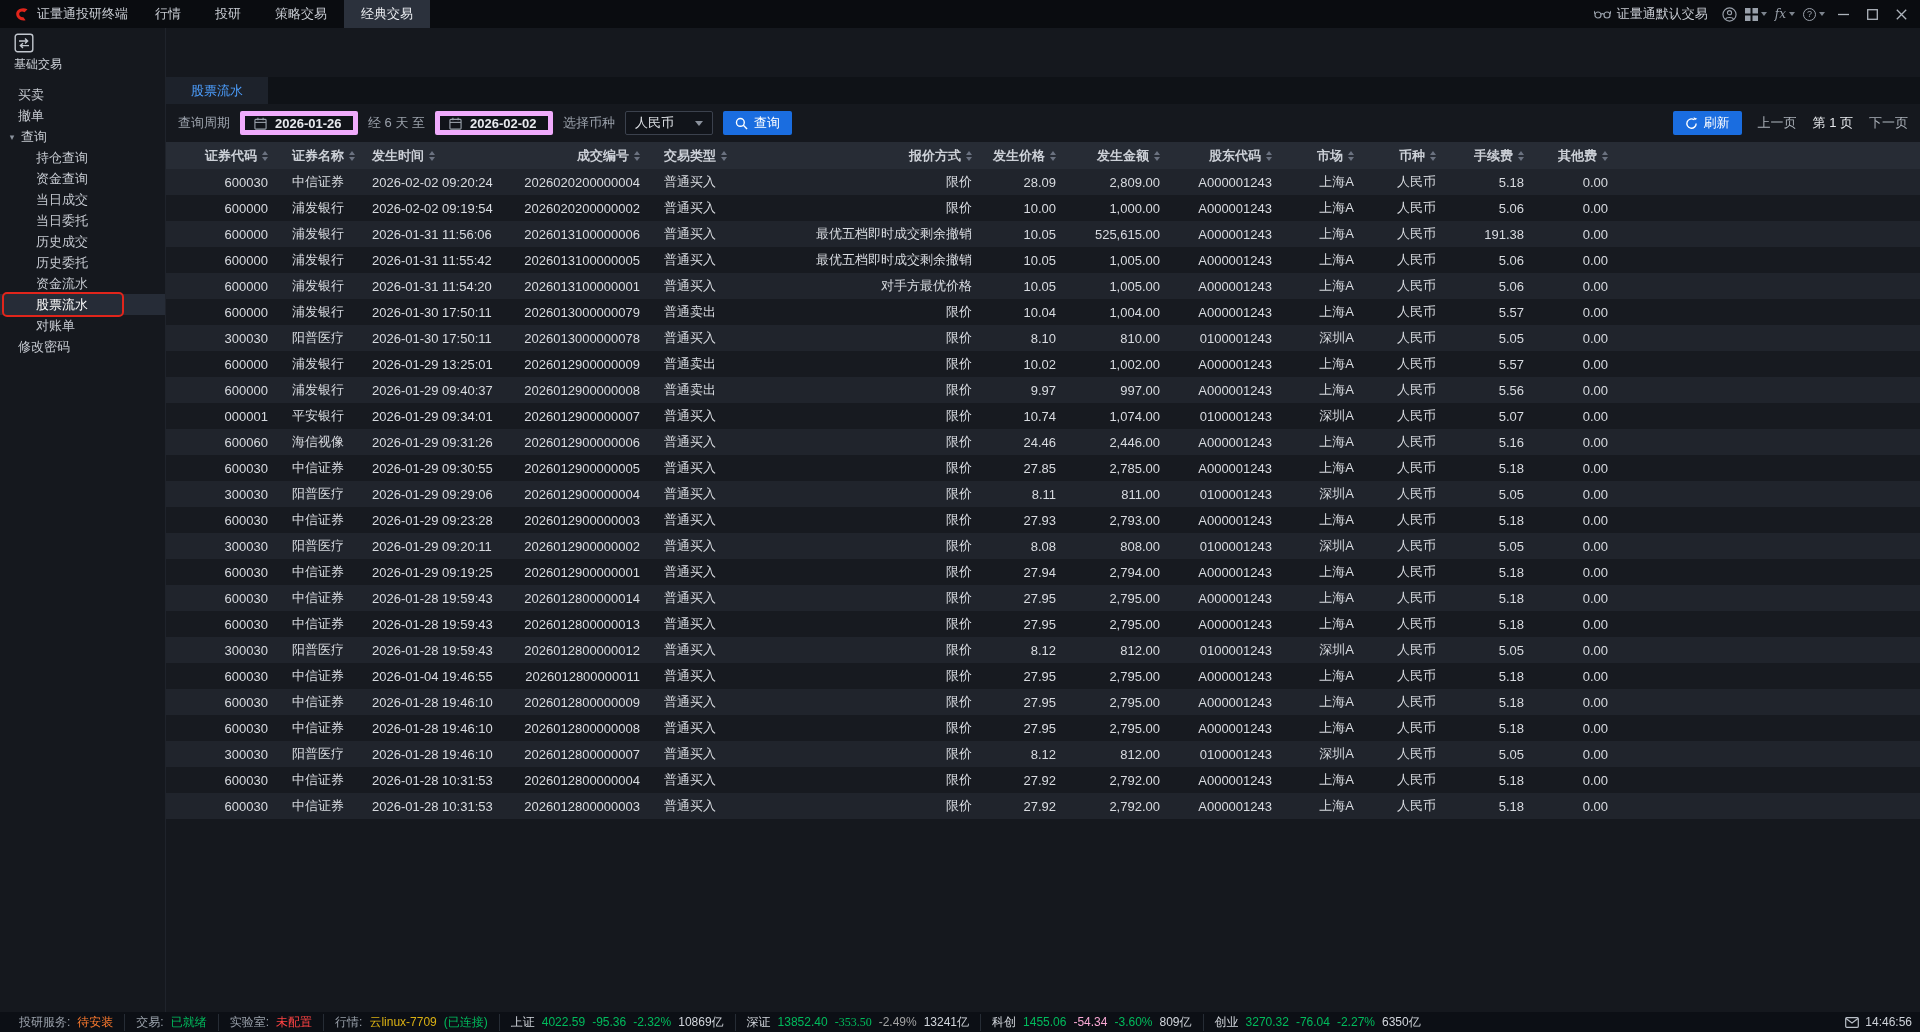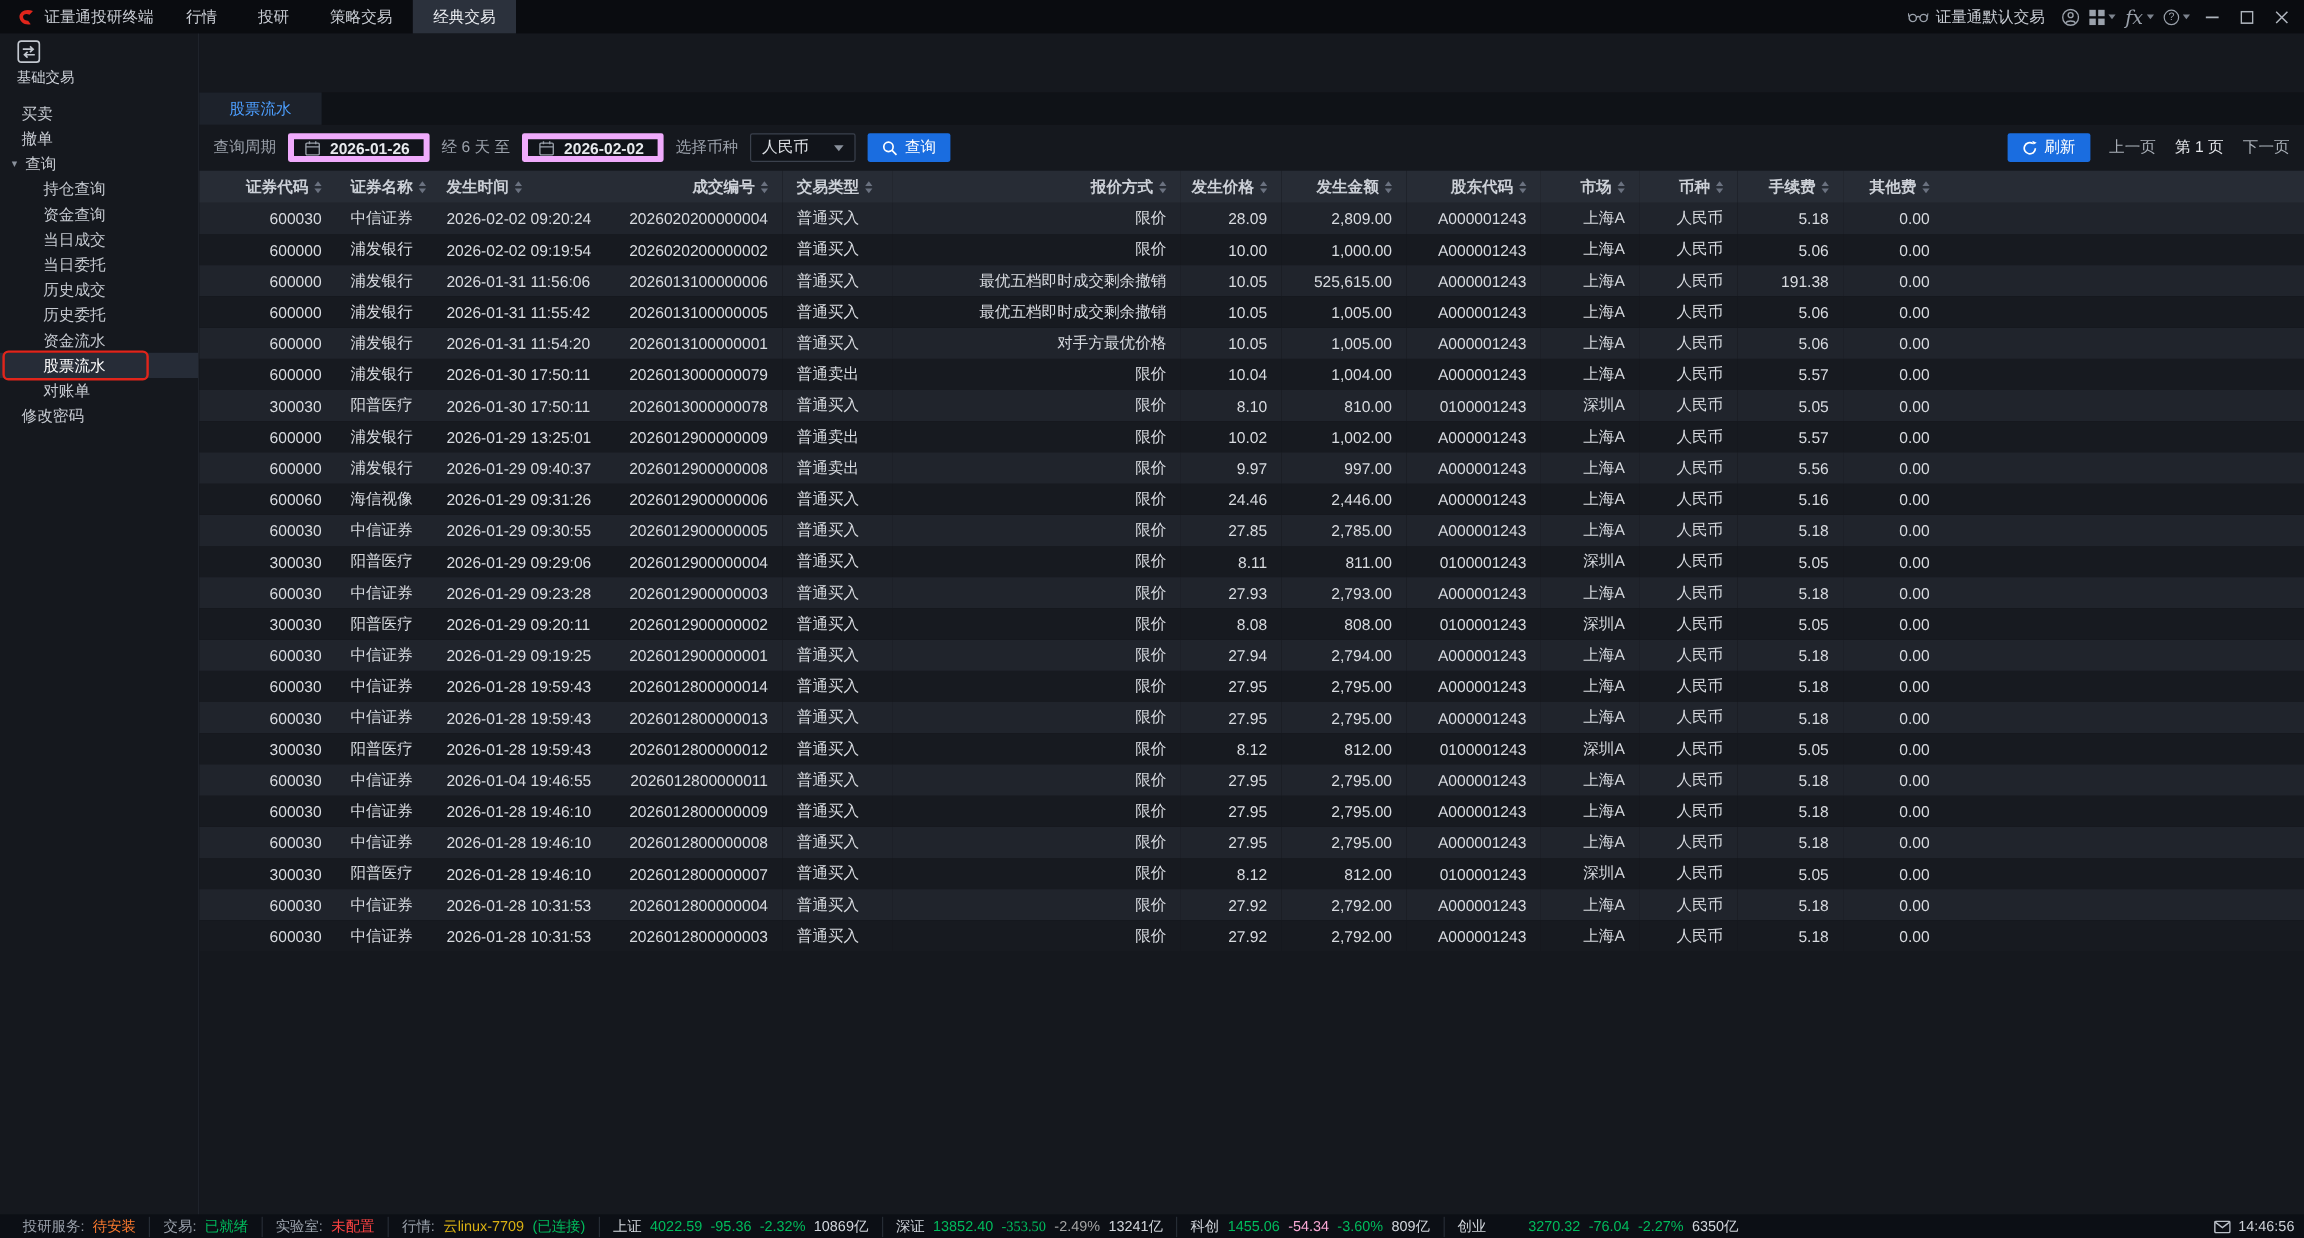--- a/index.html
+++ b/index.html
@@ -12,21 +12,21 @@
   .brand{display:flex;align-items:center;gap:7px;padding:0 10px;height:100%}
   .brand svg{width:16px;height:16px}
   .topmenu{display:flex;height:100%}
   .menu-item{padding:0 17px;height:100%;display:flex;align-items:center;color:#c9cdd4;cursor:default}
   .menu-item.active{background:#2b313c;color:#eceef2}
   .top-right{margin-left:auto;display:flex;align-items:center;height:100%}
   .account{display:flex;align-items:center;gap:6px;padding:0 10px;height:100%}
   .tb-ico{display:flex;align-items:center;justify-content:center;min-width:22px;height:100%;color:#9aa1ab;gap:3px;padding:0 4px}
   .tb-ico svg{display:block}
   .caret-sm{width:0;height:0;border-left:3px solid transparent;border-right:3px solid transparent;border-top:4px solid #7d848e}
-  .fx{font-family:"DejaVu Serif",serif;font-style:italic;font-size:16px;color:#9aa1ab}
+  .fx{font-family:"DejaVu Serif",serif;font-style:italic;font-size:12px;color:#9aa1ab}
   .qmark{width:13px;height:13px;border:1px solid #9aa1ab;border-radius:50%;font-size:9px;display:flex;align-items:center;justify-content:center;color:#9aa1ab}
   .win-btn{width:29px;height:100%;display:flex;align-items:center;justify-content:center;color:#aeb4bc}
 
   
   .mainrow{flex:1;display:flex;min-height:0}
   .sidebar{width:166px;flex:0 0 166px;display:flex;flex-direction:column;background:#15181e;border-right:1px solid #1f232b}
   .toolbox{height:50px;display:flex;flex-direction:column;align-items:flex-start;justify-content:center;gap:3px;padding:4px 14px;color:#cfd3da;font-size:12px}
   .toolbox svg{width:20px;height:20px}
   .side-menu{padding-top:6px}
   .side-item{height:21px;display:flex;align-items:center;padding-left:18px;color:#c6cad1;cursor:default;position:relative}
@@ -532,20 +532,36 @@
                 <td class="al-left">2026-01-29 09:40:37</td>
                 <td class="al-right">2026012900000008</td>
                 <td class="al-left">普通卖出</td>
                 <td class="al-right">限价</td>
                 <td class="al-right">9.97</td>
                 <td class="al-right">997.00</td>
                 <td class="al-right">A000001243</td>
                 <td class="al-right">上海A</td>
                 <td class="al-right">人民币</td>
                 <td class="al-right">5.56</td>
+                <td class="al-right">0.00</td>
+                <td></td>
+              </tr>
+              <tr>
+                <td class="al-right">000001</td>
+                <td class="al-left">平安银行</td>
+                <td class="al-left">2026-01-29 09:34:01</td>
+                <td class="al-right">2026012900000007</td>
+                <td class="al-left">普通买入</td>
+                <td class="al-right">限价</td>
+                <td class="al-right">10.74</td>
+                <td class="al-right">1,074.00</td>
+                <td class="al-right">0100001243</td>
+                <td class="al-right">深圳A</td>
+                <td class="al-right">人民币</td>
+                <td class="al-right">5.07</td>
                 <td class="al-right">0.00</td>
                 <td></td>
               </tr>
               <tr>
                 <td class="al-right">600060</td>
                 <td class="al-left">海信视像</td>
                 <td class="al-left">2026-01-29 09:31:26</td>
                 <td class="al-right">2026012900000006</td>
                 <td class="al-left">普通买入</td>
                 <td class="al-right">限价</td>
@@ -823,21 +839,21 @@
         </span>
         <span class="sgroup">
           <span class="iname">科创</span>
           <span style="color: rgb(0, 187, 92);">1455.06</span>
           <span style="color: #f9a8d4;">-54.34</span>
           <span style="color: rgb(0, 187, 92);">-3.60%</span>
           <span class="vol">809亿</span>
         </span>
         <span class="sgroup">
           <span class="iname">创业</span>
-          <span style="color: rgb(0, 187, 92); margin-left: 28px;">3270.32</span>
+          <span style="color: rgb(0, 187, 92);">3270.32</span>
           <span style="color: rgb(0, 187, 92);">-76.04</span>
           <span style="color: rgb(0, 187, 92);">-2.27%</span>
           <span class="vol">6350亿</span>
         </span>
       </div>
     <div class="status-right">
       <svg width="14" height="11" viewBox="0 0 14 11">
         <rect x="0.7" y="0.7" width="12.6" height="9.6" rx="1" fill="none" stroke="#b9bfc7" stroke-width="1.2"></rect>
         <path d="M1 1.5 L7 6 L13 1.5" fill="none" stroke="#b9bfc7" stroke-width="1.2"></path>
       </svg>

